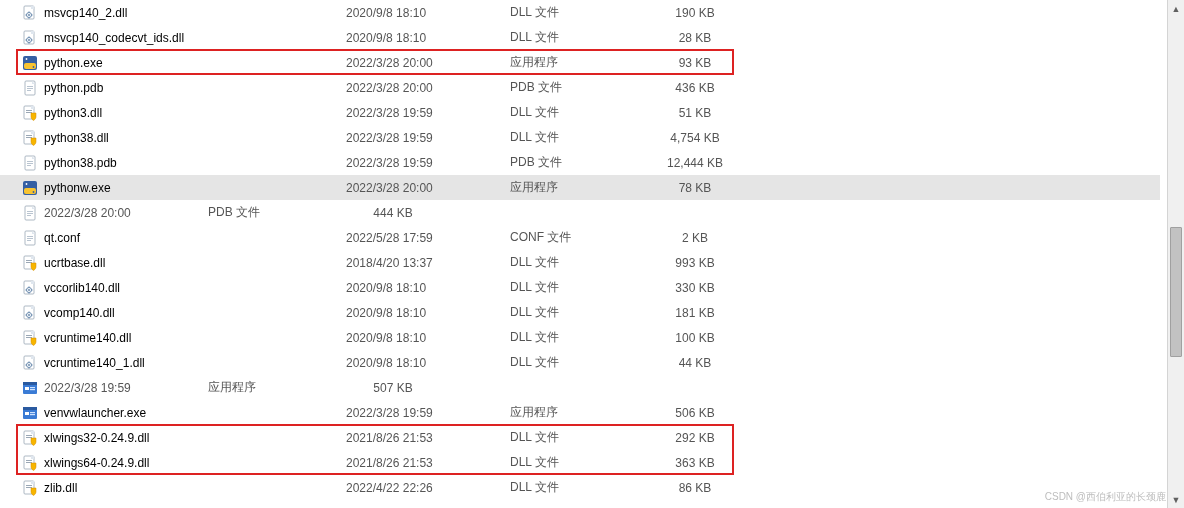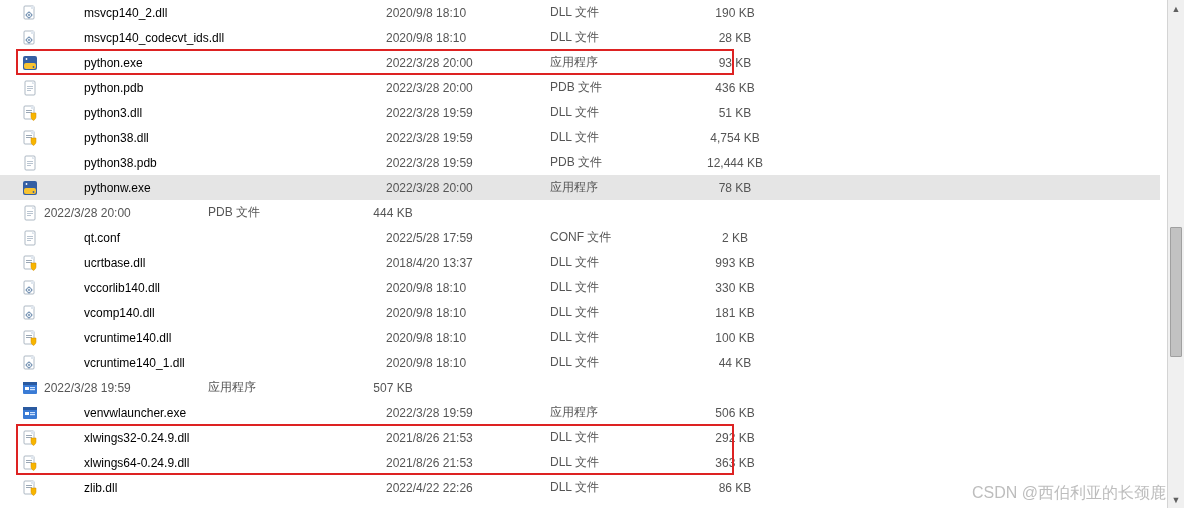--- a/index.html
+++ b/index.html
@@ -39,21 +39,21 @@
     }
     .icon {
       width: 16px;
       height: 16px;
       margin-right: 6px;
       flex-shrink: 0;
       display: inline-block;
       position: relative;
     }
     .icon svg { width: 16px; height: 16px; display: block; }
-    .col-name { width: 302px; overflow: hidden; white-space: nowrap; color: #000; margin-left: 40px; }
+    .col-name { width: 302px; overflow: hidden; white-space: nowrap; color: #000; }
     .col-date { width: 140px; color: #555; }
     .col-type { width: 130px; color: #555; margin-left: 24px; }
     .col-size { width: 120px; text-align: center; color: #555; padding-right: 10px; }
     .scrollbar {
       position: absolute;
       right: 0;
       top: 0;
       width: 17px;
       height: 508px;
       background: #f0f0f0;
@@ -86,21 +86,21 @@
       color: #606060;
       font-size: 9px;
     }
     .scrollbar-btn.up { top: 0; }
     .scrollbar-btn.down { bottom: 0; }
     .watermark {
       position: absolute;
       right: 18px;
       bottom: 4px;
       color: #bdbdbd;
-      font-size: 16px;
+      font-size: 10px;
       pointer-events: none;
       z-index: 20;
     }
   </style>
 </head>
 <body>
 
 <div class="file-list" id="list">
     <div class="row">
       <span class="icon">

